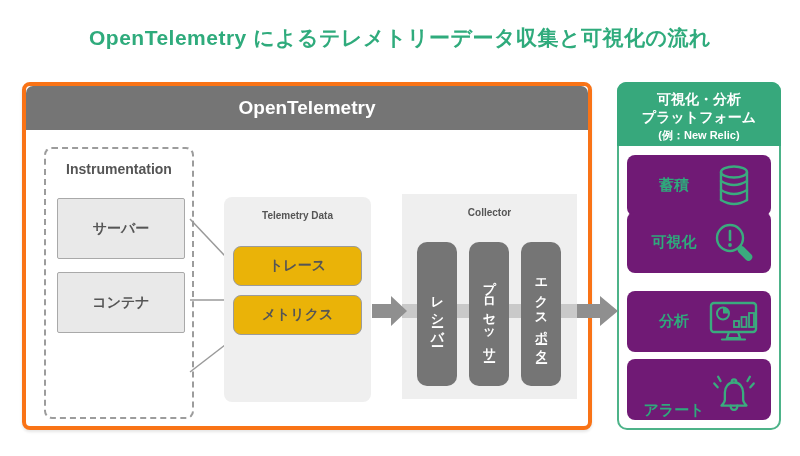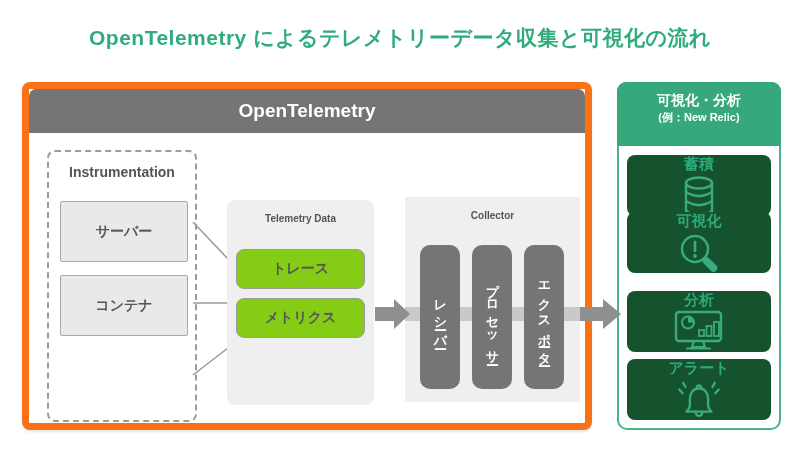--- a/index.html
+++ b/index.html
@@ -8,21 +8,21 @@
 
   .page-title {
     position:absolute; left:0; top:24px; width:100%;
     text-align:center; font-size:21px; font-weight:bold; color:#2fab7c;
     letter-spacing:0.5px;
   }
 
   
   .main-box {
     position:absolute; left:22px; top:82px; width:570px; height:348px;
-    background:#fff; border:7px solid #f97316; border-radius:8px;
+    background:#fff; border:4px solid #f97316; border-radius:8px;
     box-shadow:0 2px 3px rgba(0,0,0,0.10);
   }
   .main-header {
     position:absolute; left:0; top:0; width:100%; height:44px;
     background:#757575; border-radius:7px 7px 0 0;
     color:#fff; font-size:19px; font-weight:bold; text-align:center; line-height:44px;
   }
 
   
   .instr {
@@ -47,21 +47,21 @@
   .telemetry {
     position:absolute; left:198px; top:111px; width:147px; height:205px;
     background:#efefef; border-radius:8px;
   }
   .panel-title {
     position:absolute; top:13px; width:100%; text-align:center;
     font-size:10px; font-weight:bold; color:#555;
   }
   .tel-box {
     position:absolute; left:9px; width:129px; height:40px;
-    background:#84cc16; border:1px solid #9b9b9b; border-radius:8px;
+    background:#eab308; border:1px solid #9b9b9b; border-radius:8px;
     font-size:14px; font-weight:bold; color:#555;
     display:flex; align-items:center; justify-content:center;
   }
   .tel-box.b0 { top:49px; }
   .tel-box.b1 { top:98px; }
   .tel-box.b2 { top:147px; }
 
   
   .collector {
     position:absolute; left:376px; top:108px; width:175px; height:205px;
@@ -92,31 +92,31 @@
   
   .platform {
     position:absolute; left:617px; top:82px; width:164px; height:348px;
     background:#fff; border:2px solid #4db389; border-radius:10px;
   }
   .platform-header {
     position:absolute; left:-2px; top:-2px; width:164px; height:64px;
     background:#37a87c; border-radius:9px 9px 0 0;
     color:#fff; text-align:center; padding-top:9px;
   }
-  .platform-header .l1 { font-size:14px; font-weight:bold; line-height:18px; display:block; }
+  .platform-header .l1 { font-size:14px; font-weight:bold; line-height:18px; display:block;font-family:Liberation Mono, monospace; }
   .platform-header .sub { font-size:11px; font-weight:bold; line-height:17px; display:block; }
   .plat-item {
     position:absolute; left:8px; width:144px; height:61px;
-    background:#14532d; border-radius:8px;
-    display:flex; align-items:center; padding:0 12px;flex-direction:column;
+    background:#701a75; border-radius:8px;
+    display:flex; align-items:center; padding:0 12px;
   }
   .plat-item.i0 { top:71px; }
   .plat-item.i1 { top:128px; }
   .plat-item.i2 { top:207px; }
-  .plat-item.i3 { top:275px; }
+  .plat-item.i3 { top:275px;align-items:flex-end; }
   .plat-label { flex:1; text-align:center; font-size:15px; font-weight:bold; color:#2fa97c; }
   .plat-icon { width:50px; height:50px; display:flex; align-items:center; justify-content:center; }
 </style>
 </head>
 <body>
 
 <div class="canvas">
 
   <div class="page-title">OpenTelemetry によるテレメトリーデータ収集と可視化の流れ</div>
 
@@ -155,20 +155,21 @@
     </div>
 
     <svg class="arrow-svg arrow2" width="42" height="36">
       <path d="M0,11 H23 V3 L41,18 L23,33 V25 H0 Z" fill="#8f8f8f"></path>
     </svg>
   </div>
 
   <div class="platform">
     <div class="platform-header">
       <span class="l1">可視化・分析</span>
+      <span class="l1">プラットフォーム</span>
       <span class="sub">(例：New Relic)</span>
     </div>
 
     <div class="plat-item i0">
       <span class="plat-label">蓄積</span>
       <span class="plat-icon">
         <svg width="40" height="46" viewBox="0 0 40 46">
           <g fill="none" stroke="#3aab7e" stroke-width="2.4" stroke-linecap="round">
             <ellipse cx="20" cy="9" rx="13" ry="5.5"></ellipse>
             <path d="M7,9 V37"></path>

